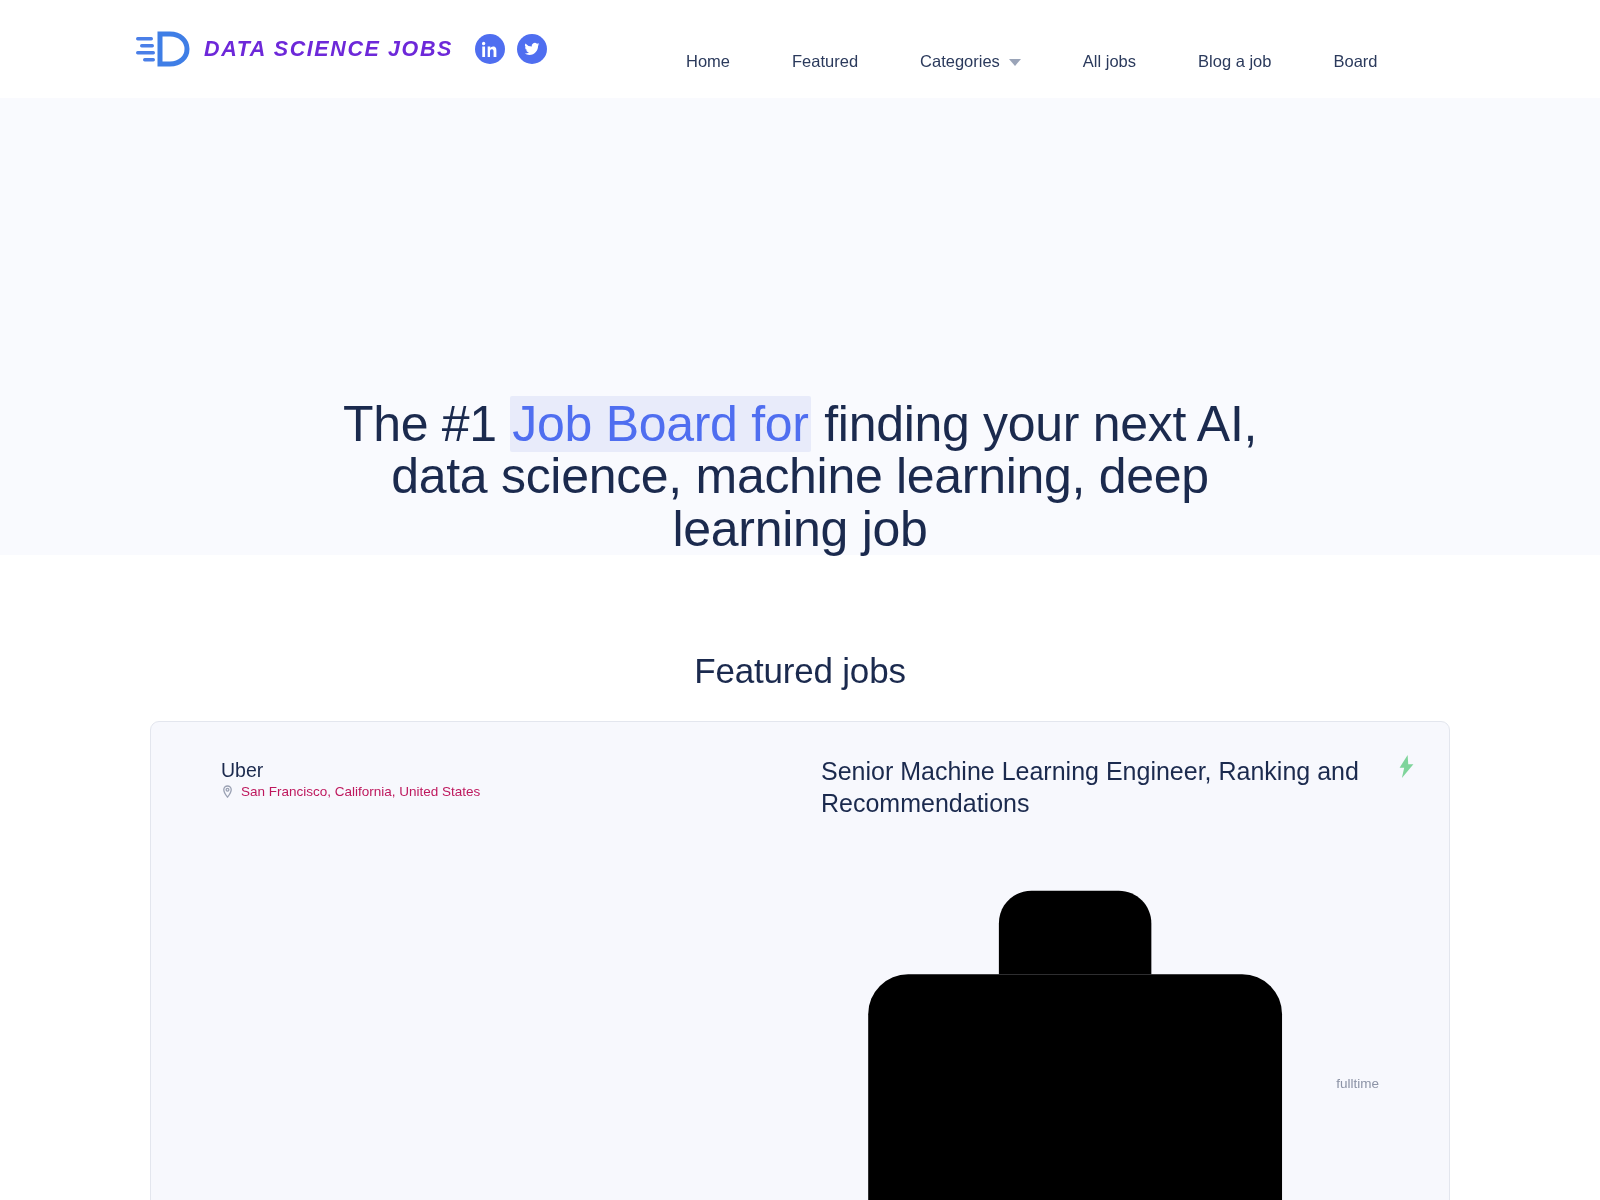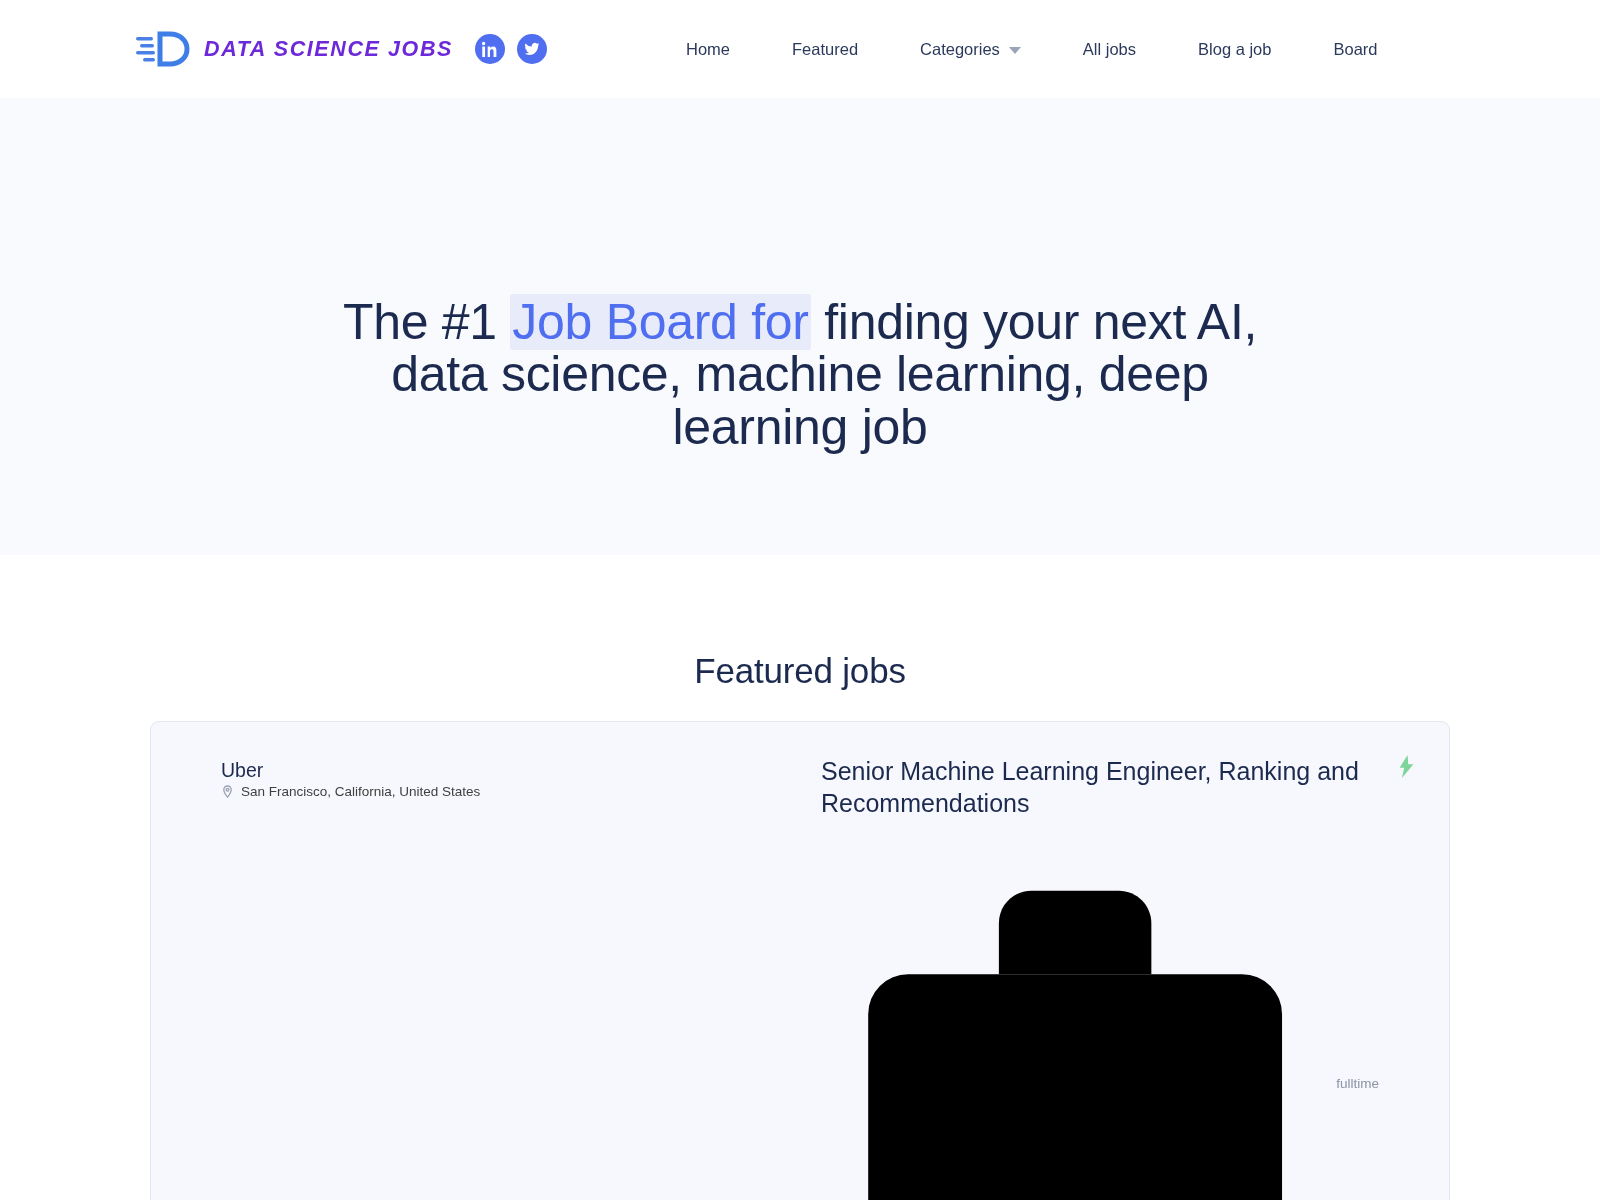--- a/index.html
+++ b/index.html
@@ -47,21 +47,21 @@
     border-radius: 50%;
     background: #4f6ef0;
     display: flex; align-items: center; justify-content: center;
     border: none; cursor: pointer; padding: 0;
   }
   .social-btn svg { width: 16px; height: 16px; fill: #ffffff; }
 
   .main-nav {
     position: absolute;
     left: 655px;
-    top: 0;
+    top: 12px;
     height: 98px;
     display: flex;
     align-items: center;
     gap: 0;
   }
   .nav-item {
     font-size: 16.5px;
     color: #2b3a5c;
     text-decoration: none;
     padding: 10px 31px;
@@ -78,21 +78,21 @@
     border-top: 7px solid #9aa4b8;
     display: inline-block;
     margin-top: 3px;
   }
 
   
   .hero {
     height: 457px;
     background: #f9fafe;
     display: flex;
-    align-items: center;
+    align-items: flex-end;
     justify-content: center;
   }
   .hero-title {
     margin-top: 96px;
     width: 1000px;
     text-align: center;
     font-size: 50px;
     line-height: 1.05;
     font-weight: normal;
     color: #1b2a4e;
@@ -136,21 +136,21 @@
   .company-name {
     font-size: 19.5px;
     color: #1b2a4e;
     margin-bottom: 2px;
   }
   .meta-line {
     display: flex;
     align-items: center;
     gap: 7px;
     font-size: 13.5px;
-    color: #404040;
+    color: #be185d;
   }
   .meta-line .meta-icon { width: 13px; height: 13px; flex: none; display: block; }
   .meta-line .meta-icon path,
   .meta-line .meta-icon circle,
   .meta-line .meta-icon rect { stroke: #9aa1b3; fill: none; stroke-width: 1.4; }
 
   .col-role { flex: 1; padding-right: 30px; }
   .job-title {
     font-size: 25px;
     line-height: 1.28;

